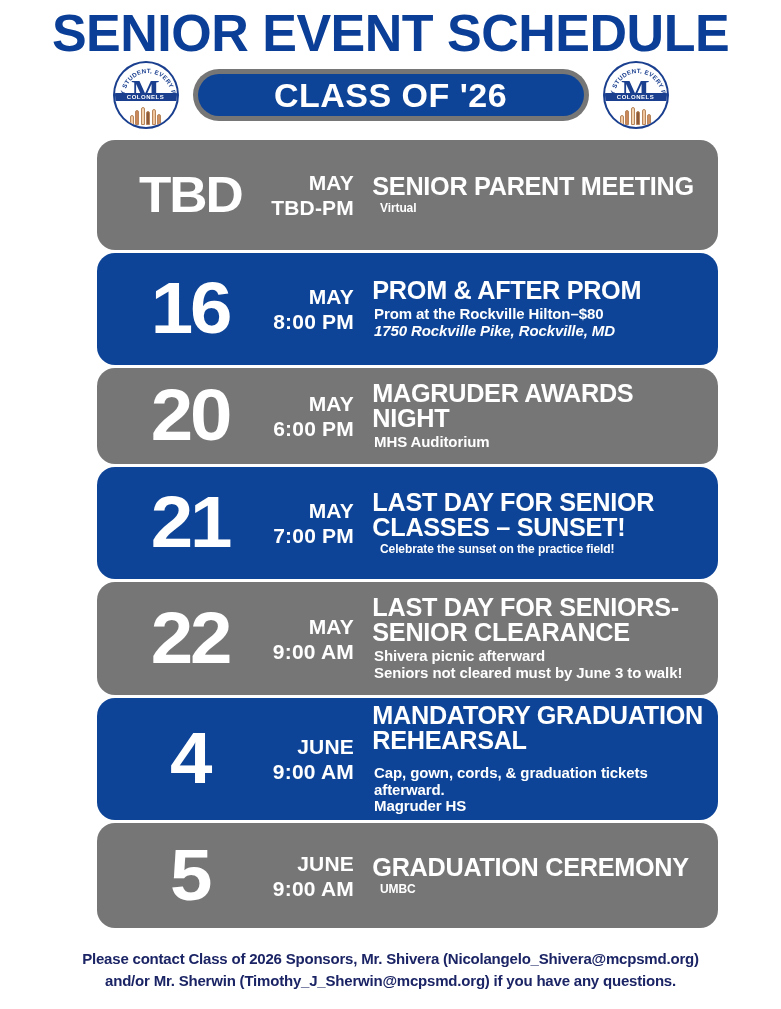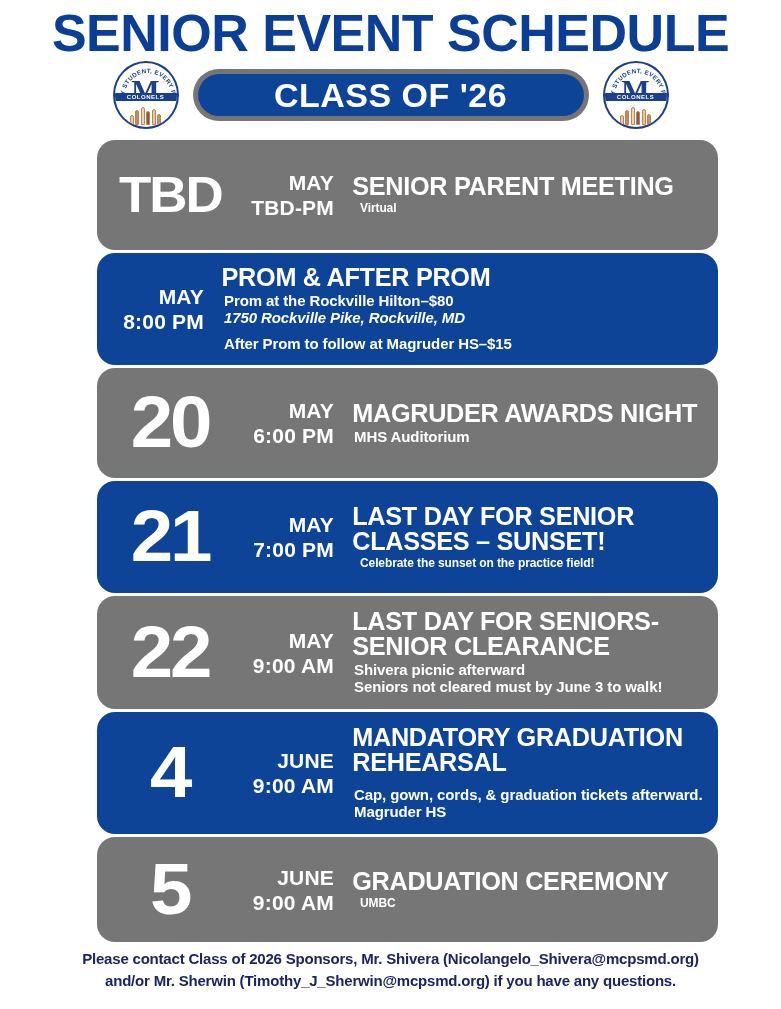--- a/index.html
+++ b/index.html
@@ -176,20 +176,21 @@
   }
   .event-row.gray { background: #767676; }
   .event-row.blue { background: #0D4497; }
 
   .col-date {
     flex: 0 0 130px;
     display: flex;
     align-items: center;
     justify-content: center;
     padding-left: 16px;
+    margin-left: 20px;
   }
   .day-number {
     font-weight: bold;
     font-size: 72px;
     line-height: 0.86;
     letter-spacing: -3px;
     color: #ffffff;
     transform: scaleX(1.06);
   }
   .day-number.tbd {
@@ -340,32 +341,34 @@
         <div class="col-when">
           <div class="month">MAY</div>
           <div class="time">TBD-PM</div>
         </div>
         <div class="col-info">
           <div class="event-title">SENIOR PARENT MEETING</div>
           <div class="sub-line indent small">Virtual</div>
         </div>
       </div>
       <div class="event-row blue" style="height: 112px;">
+        <div class="col-date">
+          <div class="day-number">16</div>
+        </div>
         <div class="col-when">
           <div class="month">MAY</div>
           <div class="time">8:00 PM</div>
         </div>
         <div class="col-info">
           <div class="event-title">PROM &amp; AFTER PROM</div>
           <div class="sub-line">Prom at the Rockville Hilton–$80</div>
           <div class="sub-line italic">1750 Rockville Pike, Rockville, MD</div>
-          <div class="sub-line gap">After Prom to follow at Magruder HS–$15</div>
-        </div>
-      </div>
-      <div class="event-row gray" style="height: 110px; justify-content: space-between;">
+        </div>
+      </div>
+      <div class="event-row gray" style="height: 96px; justify-content: space-between;">
         <div class="col-date">
           <div class="day-number">20</div>
         </div>
         <div class="col-when">
           <div class="month">MAY</div>
           <div class="time">6:00 PM</div>
         </div>
         <div class="col-info">
           <div class="event-title">MAGRUDER AWARDS NIGHT</div>
           <div class="sub-line">MHS Auditorium</div>

